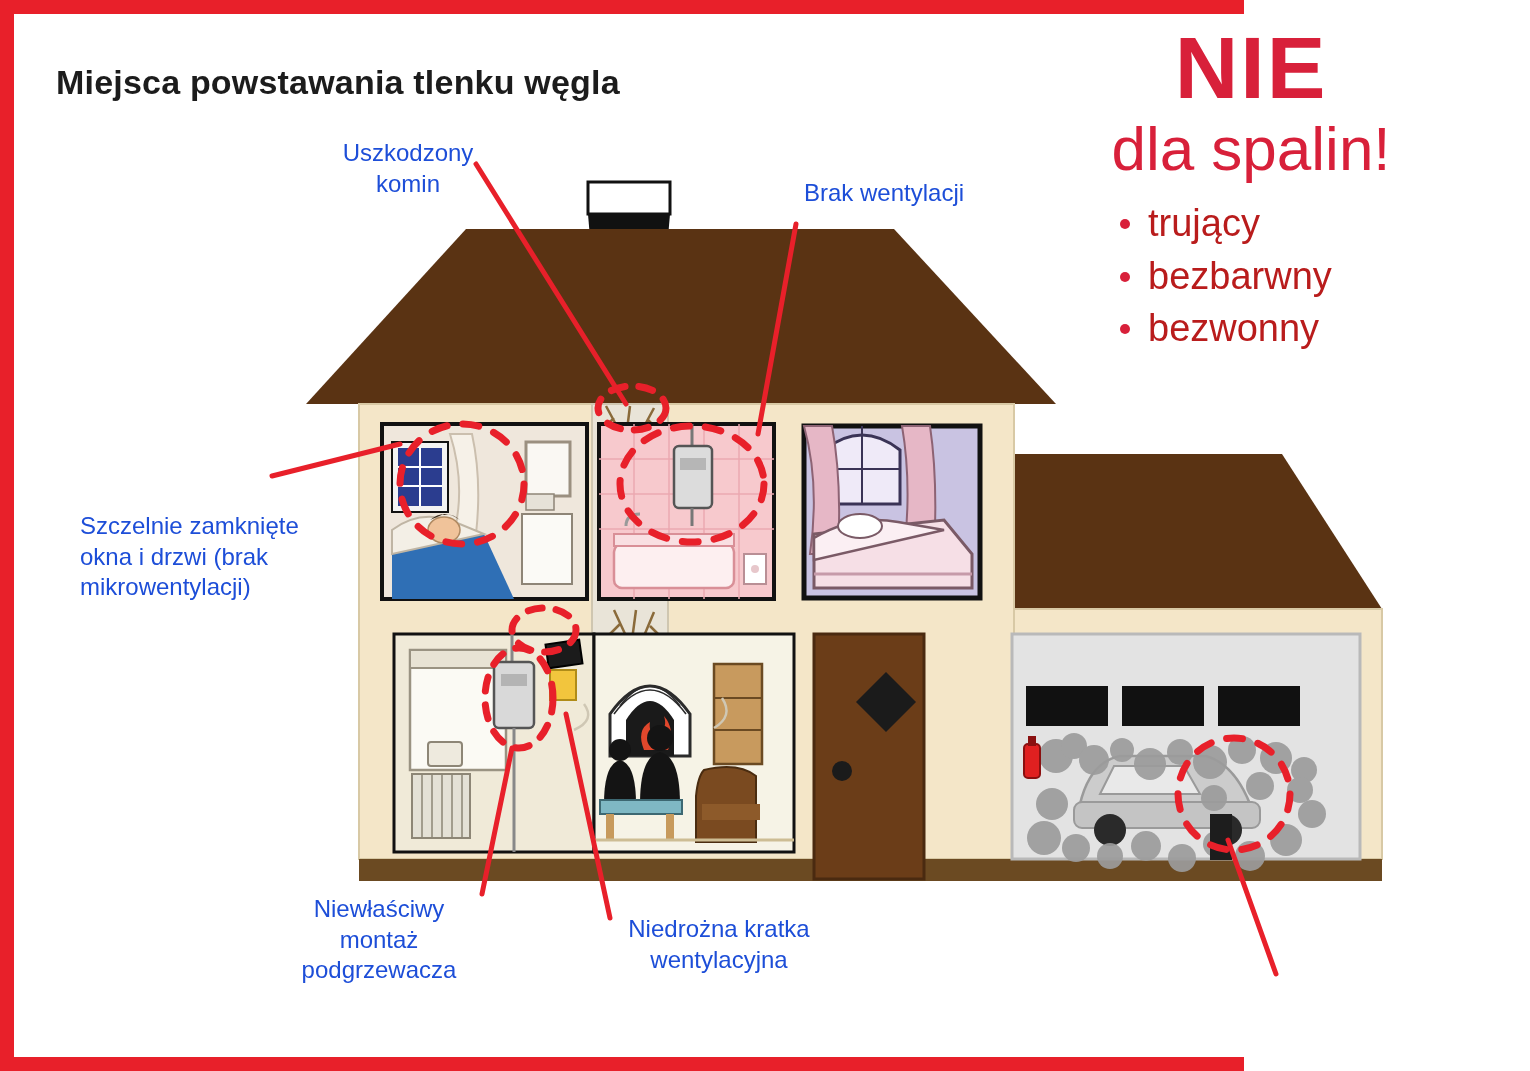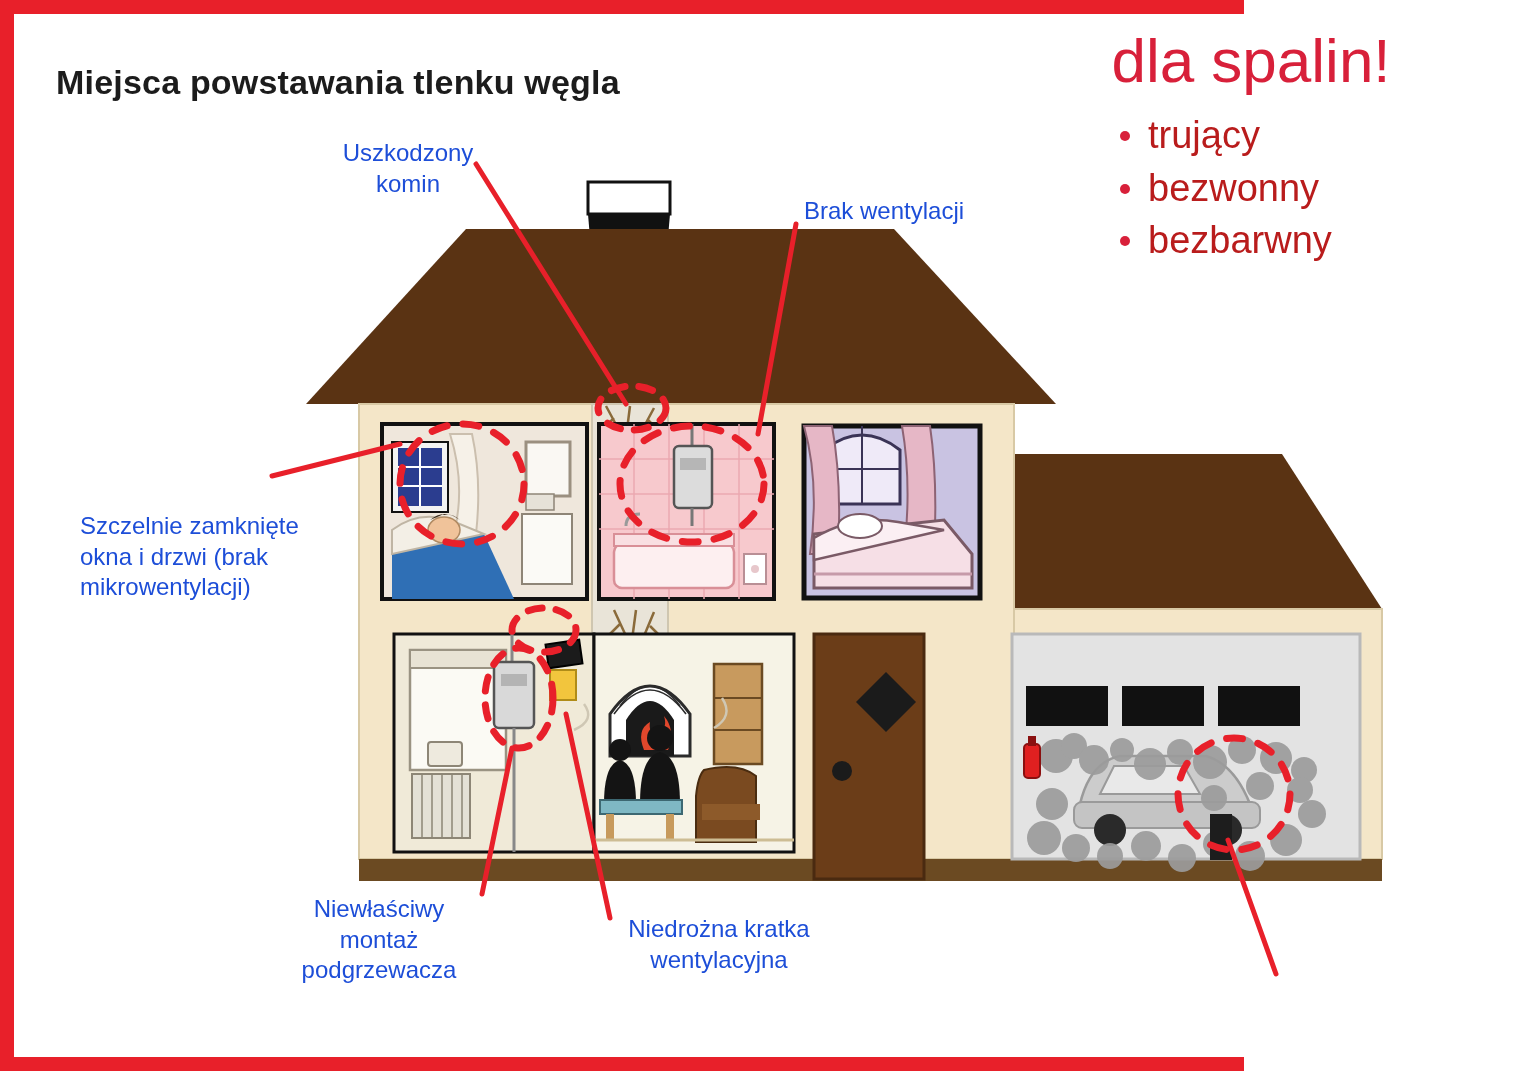--- a/index.html
+++ b/index.html
@@ -91,21 +91,21 @@
     position: absolute;
     font-size: 24px;
     color: #1d4ed8;
     line-height: 1.28;
     white-space: pre-line;
   }
   .c-center { text-align: center; }
   .c-left { text-align: left; }
 
   #lbl-chimney { left: 314px; top: 124px; width: 160px; }
-  #lbl-vent    { left: 790px; top: 182px; width: 220px; }
+  #lbl-vent    { left: 790px; top: 164px; width: 220px; }
   #lbl-windows { left: 66px;  top: 497px; width: 236px; }
   #lbl-heater  { left: 276px; top: 880px; width: 178px; }
   #lbl-grate   { left: 600px; top: 900px; width: 210px; }
   #lbl-exhaust { left: 1272px;top: 947px; width: 180px; }
 
   
   #footer {
     position: absolute;
     left: 150px;
     bottom: 22px;
@@ -340,25 +340,26 @@
         <path d="M258 462 L386 430"></path>
         <path d="M468 880 L498 734"></path>
         <path d="M596 904 L552 700"></path>
         <path d="M1262 960 L1214 826"></path>
       </g>
     </svg>
 
     <h1 id="title">Miejsca powstawania tlenku węgla</h1>
 
     <div id="nie-block">
+      <div id="nie-word">NIE</div>
       <div id="nie-sub">dla spalin!</div>
       <ul id="nie-list">
         <li>trujący</li>
+        <li>bezbarwny</li>
         <li>bezwonny</li>
-        <li>bezbarwny</li>
       </ul>
     </div>
 
     <div class="callout c-center" id="lbl-chimney">Uszkodzony
 komin</div>
     <div class="callout c-left" id="lbl-vent">Brak wentylacji</div>
     <div class="callout c-left" id="lbl-windows">Szczelnie zamknięte
 okna i drzwi (brak
 mikrowentylacji)</div>
     <div class="callout c-center" id="lbl-grate">Niedrożna kratka

